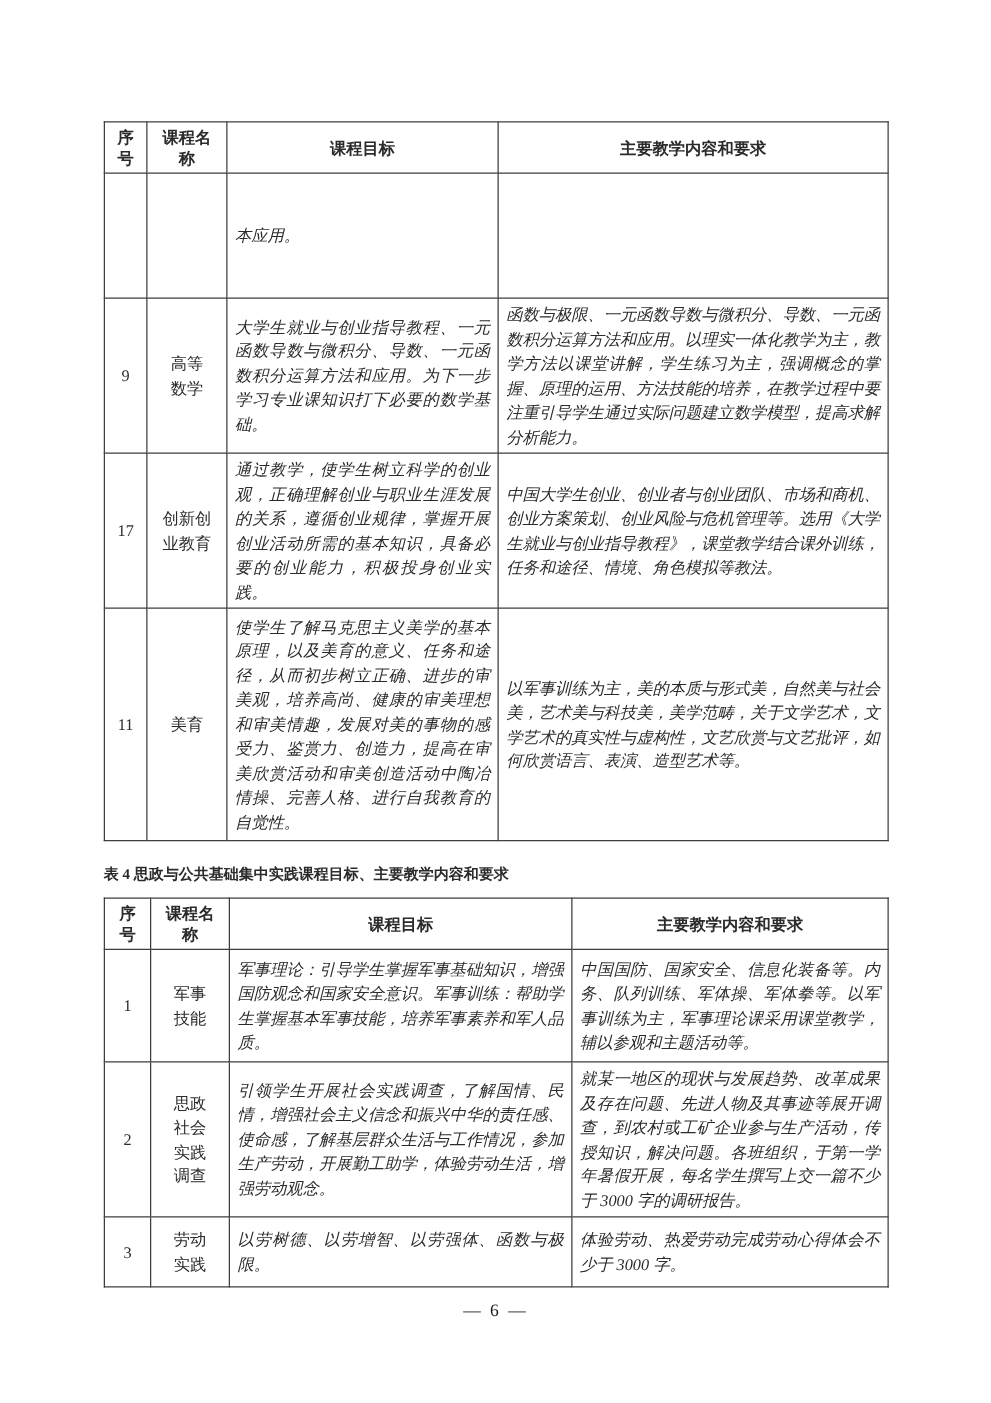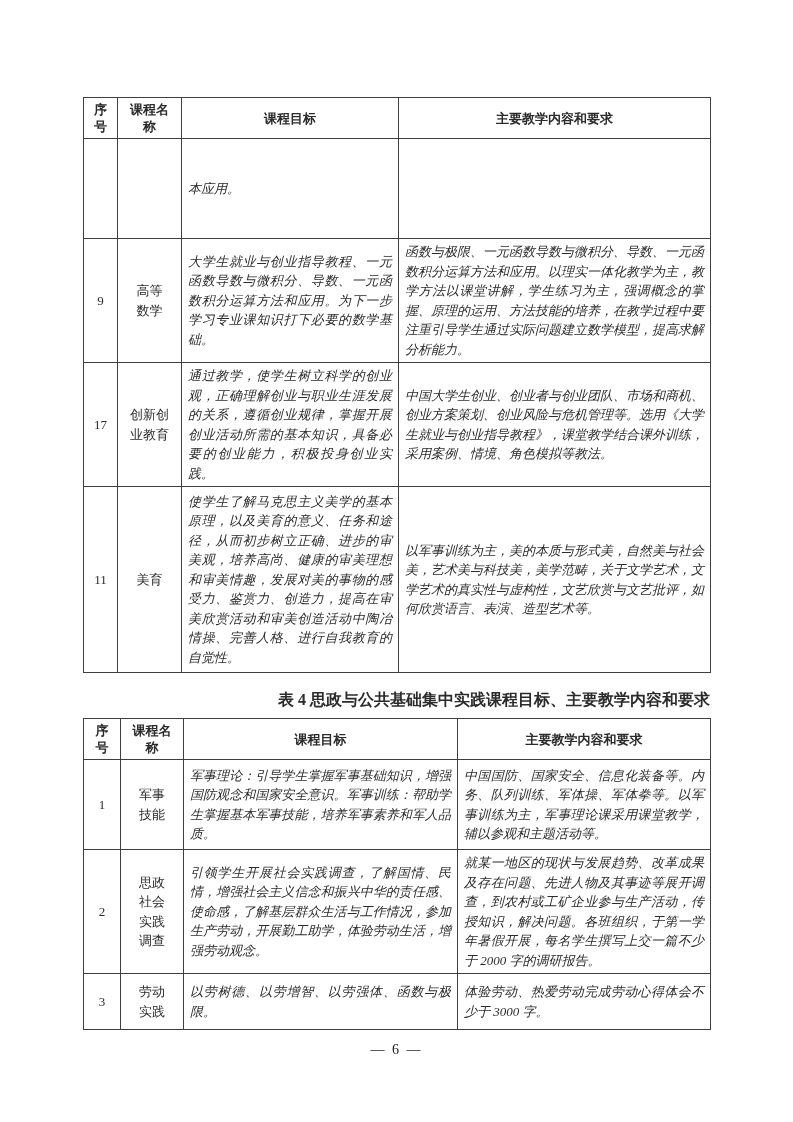--- a/index.html
+++ b/index.html
@@ -49,23 +49,23 @@
   }
   td.c-obj, td.c-cont {
     text-align: justify;
     font-style: italic;
   }
   td.vtop {
     vertical-align: top;
   }
   .t2-title {
     margin: 17px 0 9px 0;
-    text-align: right;
+    text-align: left;
     font-weight: bold;
-    font-size: 16px;
+    font-size: 12px;
     line-height: 19px;
   }
   .footer {
     position: absolute;
     left: 0;
     top: 1042px;
     width: 793px;
     text-align: center;
     font-size: 14px;
     color: #1a1a1a;
@@ -106,21 +106,21 @@
           <td class="c-name">高等
 数学</td>
           <td class="c-obj">大学生就业与创业指导教程、一元函数导数与微积分、导数、一元函数积分运算方法和应用。为下一步学习专业课知识打下必要的数学基础。</td>
           <td class="c-cont">函数与极限、一元函数导数与微积分、导数、一元函数积分运算方法和应用。以理实一体化教学为主，教学方法以课堂讲解，学生练习为主，强调概念的掌握、原理的运用、方法技能的培养，在教学过程中要注重引导学生通过实际问题建立数学模型，提高求解分析能力。</td>
         </tr>
         <tr style="height:99px">
           <td class="c-num">17</td>
           <td class="c-name">创新创
 业教育</td>
           <td class="c-obj">通过教学，使学生树立科学的创业观，正确理解创业与职业生涯发展的关系，遵循创业规律，掌握开展创业活动所需的基本知识，具备必要的创业能力，积极投身创业实践。</td>
-          <td class="c-cont">中国大学生创业、创业者与创业团队、市场和商机、创业方案策划、创业风险与危机管理等。选用《大学生就业与创业指导教程》，课堂教学结合课外训练，采用案例、情境、角色模拟等教法。</td>
+          <td class="c-cont">中国大学生创业、创业者与创业团队、市场和商机、创业方案策划、创业风险与危机管理等。选用《大学生就业与创业指导教程》，课堂教学结合课外训练，任务和途径、情境、角色模拟等教法。</td>
         </tr>
         <tr style="height:186px">
           <td class="c-num">11</td>
           <td class="c-name">美育</td>
           <td class="c-obj">使学生了解马克思主义美学的基本原理，以及美育的意义、任务和途径，从而初步树立正确、进步的审美观，培养高尚、健康的审美理想和审美情趣，发展对美的事物的感受力、鉴赏力、创造力，提高在审美欣赏活动和审美创造活动中陶冶情操、完善人格、进行自我教育的自觉性。</td>
           <td class="c-cont">以军事训练为主，美的本质与形式美，自然美与社会美，艺术美与科技美，美学范畴，关于文学艺术，文学艺术的真实性与虚构性，文艺欣赏与文艺批评，如何欣赏语言、表演、造型艺术等。</td>
         </tr>
       </tbody>
     </table>
 
@@ -149,21 +149,21 @@
           <td class="c-obj">军事理论：引导学生掌握军事基础知识，增强国防观念和国家安全意识。军事训练：帮助学生掌握基本军事技能，培养军事素养和军人品质。</td>
           <td class="c-cont">中国国防、国家安全、信息化装备等。内务、队列训练、军体操、军体拳等。以军事训练为主，军事理论课采用课堂教学，辅以参观和主题活动等。</td>
         </tr>
         <tr style="height:115px">
           <td class="c-num">2</td>
           <td class="c-name">思政
 社会
 实践
 调查</td>
           <td class="c-obj">引领学生开展社会实践调查，了解国情、民情，增强社会主义信念和振兴中华的责任感、使命感，了解基层群众生活与工作情况，参加生产劳动，开展勤工助学，体验劳动生活，增强劳动观念。</td>
-          <td class="c-cont">就某一地区的现状与发展趋势、改革成果及存在问题、先进人物及其事迹等展开调查，到农村或工矿企业参与生产活动，传授知识，解决问题。各班组织，于第一学年暑假开展，每名学生撰写上交一篇不少于 2000 字的调研报告。</td>
+          <td class="c-cont">就某一地区的现状与发展趋势、改革成果及存在问题、先进人物及其事迹等展开调查，到农村或工矿企业参与生产活动，传授知识，解决问题。各班组织，于第一学年暑假开展，每名学生撰写上交一篇不少于 3000 字的调研报告。</td>
         </tr>
         <tr style="height:56px">
           <td class="c-num">3</td>
           <td class="c-name">劳动
 实践</td>
           <td class="c-obj">以劳树德、以劳增智、以劳强体、函数与极限。</td>
           <td class="c-cont">体验劳动、热爱劳动完成劳动心得体会不少于 3000 字。</td>
         </tr>
       </tbody>
     </table>

